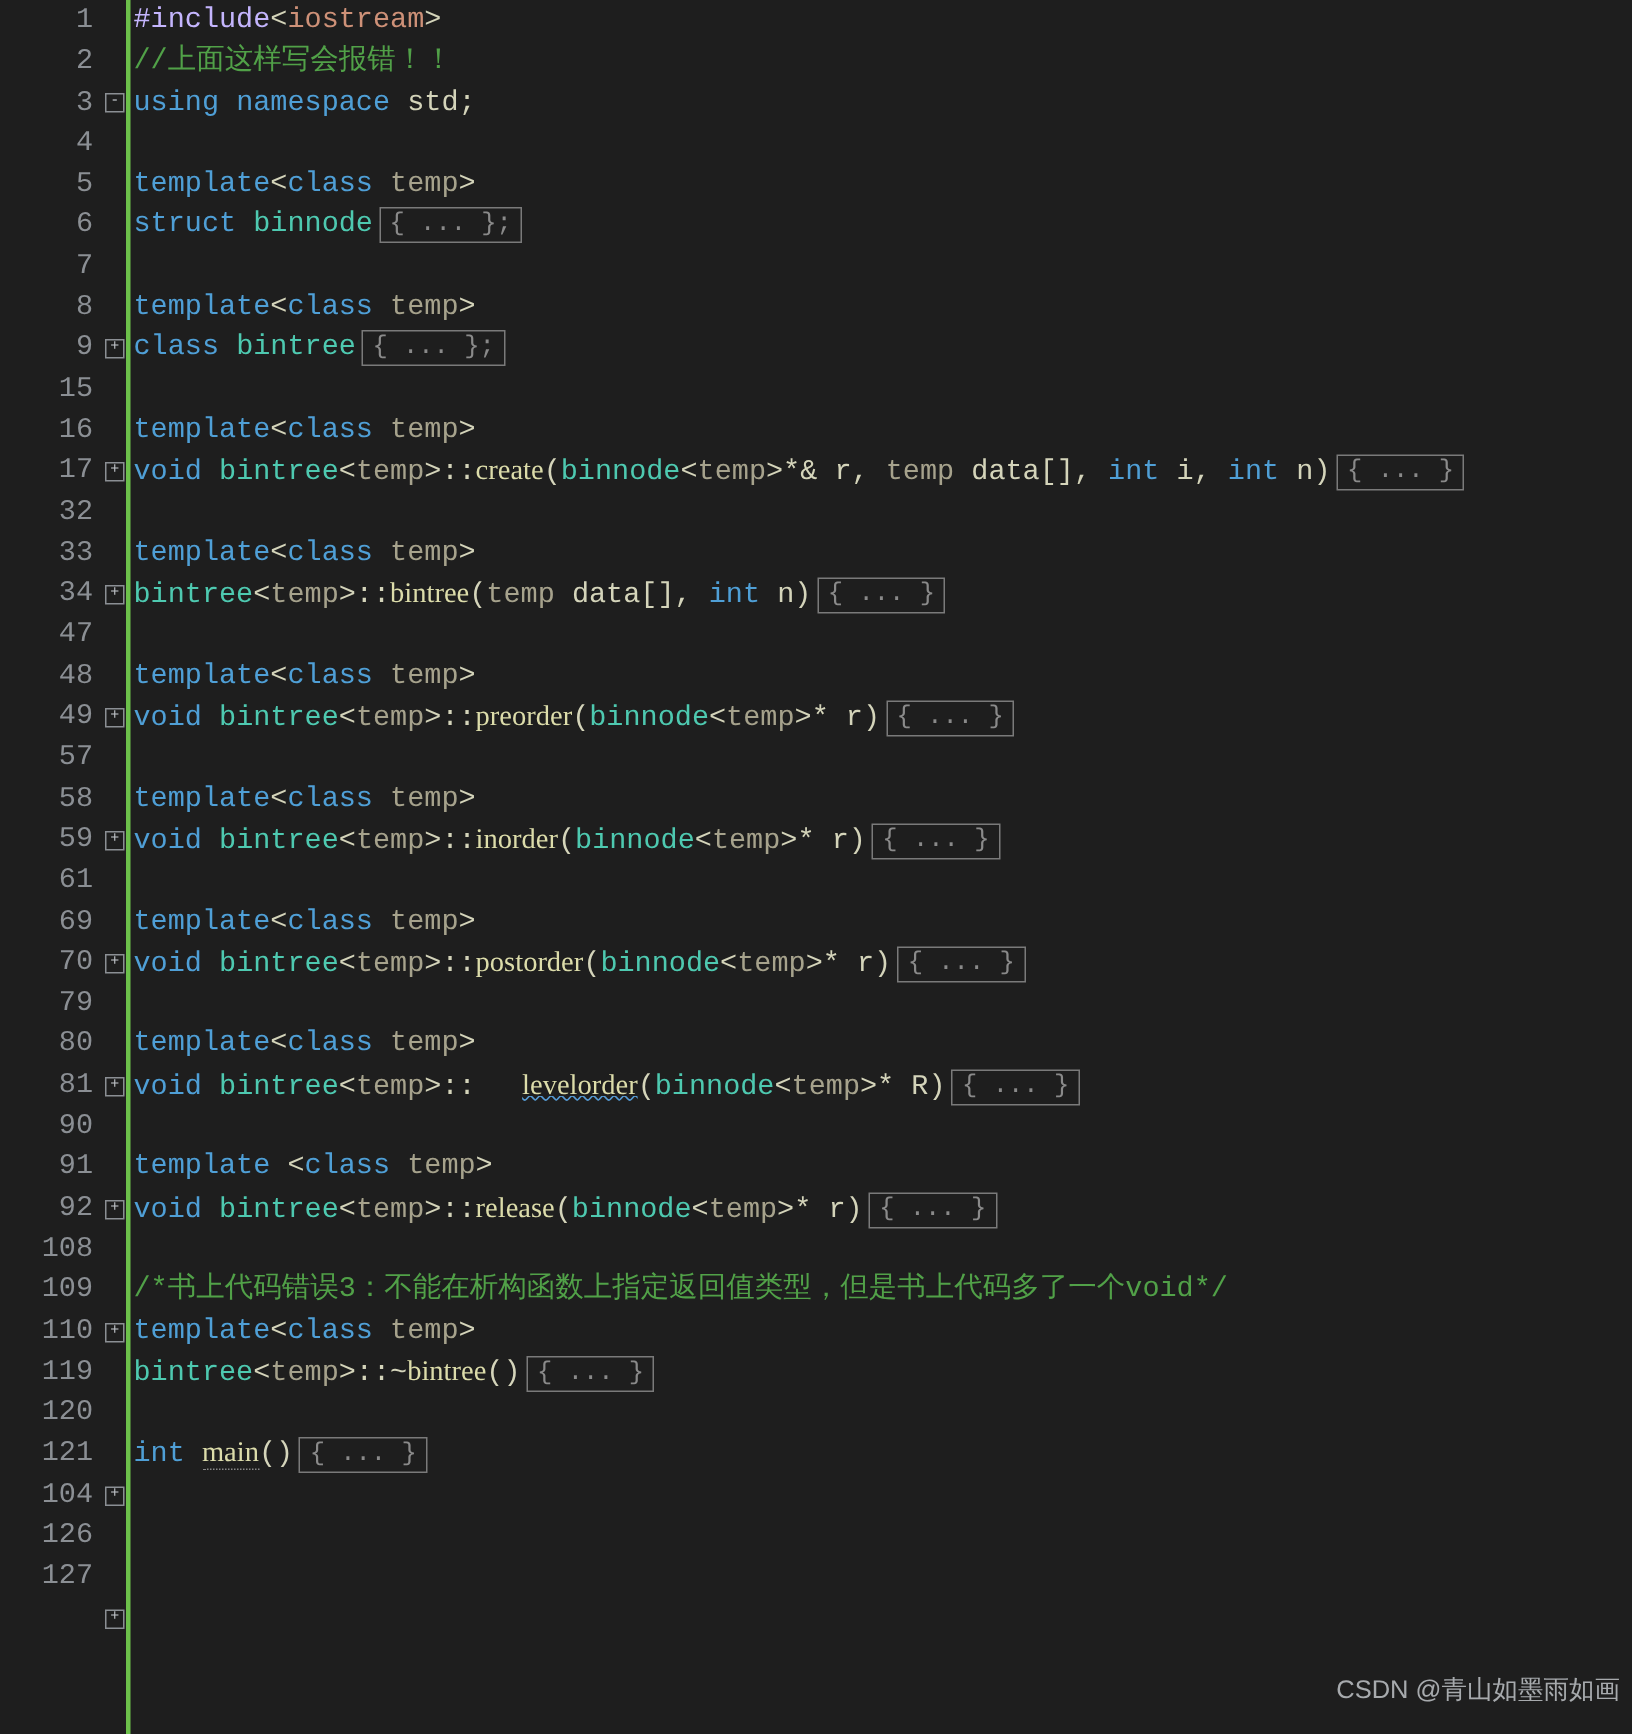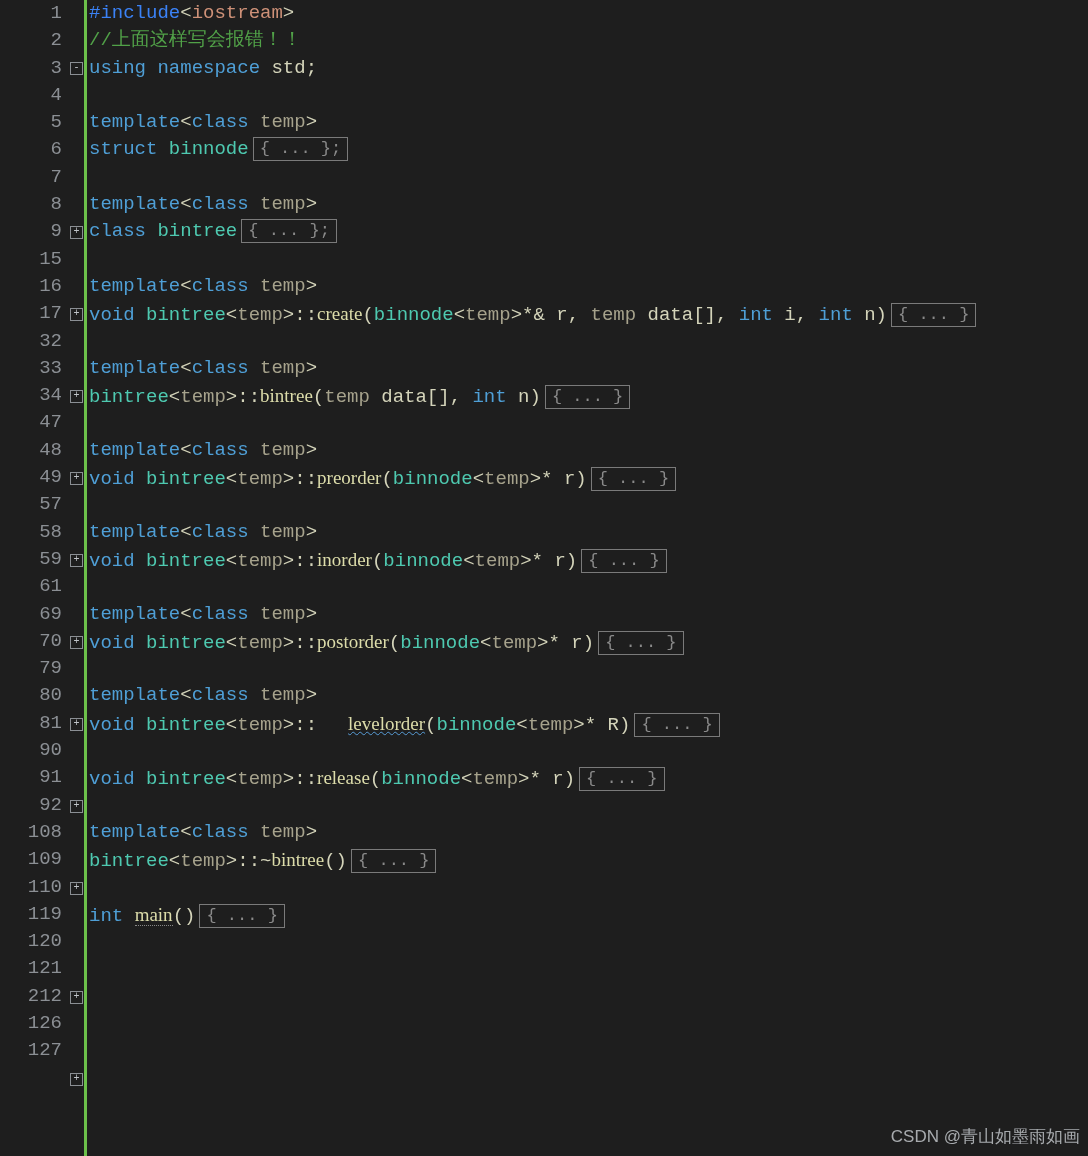--- a/index.html
+++ b/index.html
@@ -5,34 +5,34 @@
   html,body{margin:0;padding:0;width:1088px;height:1156px;background:#1e1e1e;font-family:Consolas,'Courier New',monospace;font-size:19px;line-height:27.3px;overflow:hidden;}
   .editor{display:flex;height:100%;}
   .gutter{width:72px;flex:0 0 72px;text-align:right;color:#8b8f94;padding-top:0;user-select:none;}
   .gutter div{padding-right:10px;height:27.3px;}
   .foldcol{width:12px;flex:0 0 12px;position:relative;}
   .fold{position:absolute;left:-2px;width:11px;height:11px;border:1px solid #8b8f94;color:#c0c4c9;font-size:10px;line-height:10px;text-align:center;background:#1e1e1e;cursor:pointer;}
   .bar{width:3px;flex:0 0 3px;background:#6CC04A;}
   .code{flex:1;color:#d4d4ba;padding-left:2px;position:relative;}
   .code .line{height:27.3px;white-space:pre;}
   .kw{color:#4f9fd6;}
-  .pre{color:#3b82f6;margin-top:42px;}   
+  .pre{color:#c4b5fd;margin-top:42px;}   
   .str{color:#ce9178;}
   .num{color:#b5cea8;}
   .cmt{color:#51a148;}   
   .id{color:#d4d4ba;}
   .fn{color:#dcdcaa;font-family:Liberation Serif, serif;}
   .cls{color:#4ec9b0;}
   .mac{color:#c586c0;}
   .punc{color:#d4d4ba;}
   .tmparam{color:#a6a28c;}
   .collapsed-box{display:inline-block;border:1px solid #7a7a7a;padding:0 6px;margin-left:4px;color:#8a8a8a;font-size:17px;line-height:22px;vertical-align:1px;}
   .ul-wavy{text-decoration:underline wavy #569cd6;text-decoration-thickness:1px;margin-left:31px;}
   .ul-dot{border-bottom:1px dotted #888;}
-  .watermark{position:absolute;right:8px;bottom:6px;color:#bfc3c7;font-family:"Microsoft YaHei",sans-serif;font-size:17px;opacity:.85;}
+  .watermark{position:absolute;right:8px;bottom:16px;color:#bfc3c7;font-family:"Microsoft YaHei",sans-serif;font-size:17px;opacity:.85;}
 </style>
 </head>
 <body>
 
 <div class="editor">
   <div class="gutter" id="gutter">
       <div>1</div>
       <div>2</div>
       <div>3</div>
       <div>4</div>
@@ -61,21 +61,21 @@
       <div>81</div>
       <div>90</div>
       <div>91</div>
       <div>92</div>
       <div>108</div>
       <div>109</div>
       <div>110</div>
       <div>119</div>
       <div>120</div>
       <div>121</div>
-      <div>212</div>
+      <div>104</div>
       <div>126</div>
       <div>127</div>
     </div>
   <div class="foldcol" id="foldcol">
       <div class="fold" style="top: 62px;">-</div>
       <div class="fold" style="top: 226px;">+</div>
       <div class="fold" style="top: 308px;">+</div>
       <div class="fold" style="top: 390px;">+</div>
       <div class="fold" style="top: 472px;">+</div>
       <div class="fold" style="top: 554px;">+</div>
@@ -131,24 +131,26 @@
     <div class="line"><span class="kw">template</span><span class="punc">&lt;</span><span class="kw">class</span> <span class="tmparam">temp</span><span class="punc">&gt;</span></div>
     <div class="line"><span class="kw">void</span> <span class="cls">bintree</span><span class="punc">&lt;</span><span class="tmparam">temp</span><span class="punc">&gt;::</span><span class="fn">postorder</span><span class="punc">(</span><span class="cls">binnode</span><span class="punc">&lt;</span><span class="tmparam">temp</span><span class="punc">&gt;* </span><span class="id">r</span><span class="punc">)</span><span class="collapsed-box">{ ... }</span></div>
 
     <div class="line"></div>
 
     <div class="line"><span class="kw">template</span><span class="punc">&lt;</span><span class="kw">class</span> <span class="tmparam">temp</span><span class="punc">&gt;</span></div>
     <div class="line"><span class="kw">void</span> <span class="cls">bintree</span><span class="punc">&lt;</span><span class="tmparam">temp</span><span class="punc">&gt;::</span><span class="fn ul-wavy">levelorder</span><span class="punc">(</span><span class="cls">binnode</span><span class="punc">&lt;</span><span class="tmparam">temp</span><span class="punc">&gt;* </span><span class="id">R</span><span class="punc">)</span><span class="collapsed-box">{ ... }</span></div>
 
     <div class="line"></div>
 
+    <div class="line"><span class="kw">template</span> <span class="punc">&lt;</span><span class="kw">class</span> <span class="tmparam">temp</span><span class="punc">&gt;</span></div>
     <div class="line"><span class="kw">void</span> <span class="cls">bintree</span><span class="punc">&lt;</span><span class="tmparam">temp</span><span class="punc">&gt;::</span><span class="fn">release</span><span class="punc">(</span><span class="cls">binnode</span><span class="punc">&lt;</span><span class="tmparam">temp</span><span class="punc">&gt;* </span><span class="id">r</span><span class="punc">)</span><span class="collapsed-box">{ ... }</span></div>
 
     <div class="line"></div>
 
+    <div class="line"><span class="cmt">/*书上代码错误3：不能在析构函数上指定返回值类型，但是书上代码多了一个void*/</span></div>
 
     <div class="line"><span class="kw">template</span><span class="punc">&lt;</span><span class="kw">class</span> <span class="tmparam">temp</span><span class="punc">&gt;</span></div>
     <div class="line"><span class="cls">bintree</span><span class="punc">&lt;</span><span class="tmparam">temp</span><span class="punc">&gt;::~</span><span class="fn">bintree</span><span class="punc">()</span><span class="collapsed-box">{ ... }</span></div>
 
     <div class="line"></div>
 
     <div class="line"><span class="kw">int</span> <span class="fn ul-dot">main</span><span class="punc">()</span><span class="collapsed-box">{ ... }</span></div>
 
   </div>
 </div>

